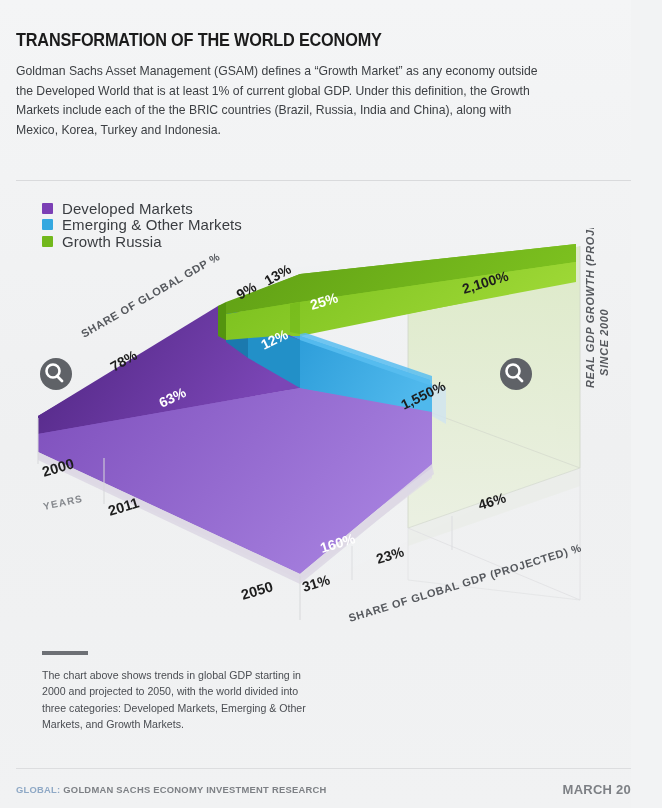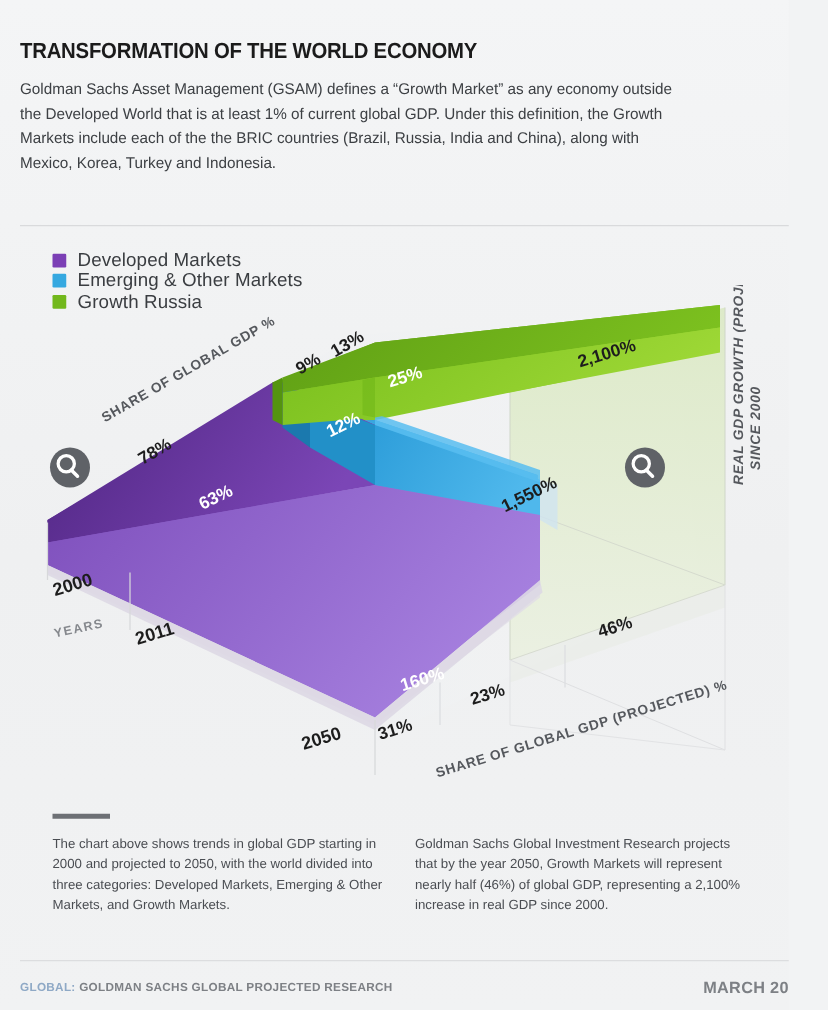--- a/index.html
+++ b/index.html
@@ -48,21 +48,21 @@
   .legend-sw { width: 11px; height: 11px; margin-right: 9px; border-radius: 1px; }
   .legend-lb { font-size: 15px; color: #3a3d41; letter-spacing: 0.1px; }
 
   
   .chart { position: absolute; left: 0; top: 228px; width: 662px; height: 420px; }
   .chart svg { display: block; }
 
   
   .notes { position: absolute; left: 42px; top: 651px; width: 580px; }
   .note-bar { width: 46px; height: 4px; background: #6d7075; margin-bottom: 12px; }
-  .note-cols { display: flex; gap: 22px; }
+  .note-cols { display: flex; gap: 14px; }
   .note { font-size: 10.6px; line-height: 16.4px; color: #4a4d52; }
   .note.left { width: 268px; }
   .note.right { width: 268px; }
 
   .footrule {
     position: absolute; left: 16px; top: 768px;
     width: 630px; height: 1px; background: #dcdddf;
   }
   .srcbar {
     position: absolute; left: 16px; top: 782px; width: 630px;
@@ -268,26 +268,25 @@
     <text class="pct-dark" transform="translate(378,336) rotate(-17)">23%</text>
     <text class="pct-dark" transform="translate(480,282) rotate(-17)">46%</text>
 
   </svg>
   </div>
 
   <div class="notes">
     <div class="note-bar"></div>
     <div class="note-cols">
       <div class="note left">The chart above shows trends in global GDP starting in 2000 and projected to 2050, with the world divided into three categories: Developed Markets, Emerging &amp; Other Markets, and Growth Markets.</div>
-      <div class="note right">Goldman Sachs Global Investment Research projects that by the year 2050, Growth Markets will represent nearly half (46%) of global GDP, representing a 2,100% increase in real GDP since 2000.</div>
     </div>
   </div>
 
   <div class="footrule"></div>
   <div class="srcbar">
     <div class="src">
       <span class="kw">GLOBAL:</span>
-      <span>GOLDMAN SACHS GLOBAL PROJECTED RESEARCH</span>
+      <span>GOLDMAN SACHS ECONOMY INVESTMENT RESEARCH</span>
     </div>
     <div class="date">MARCH 2012</div>
   </div>
 
 </div>
 
 </body></html>

